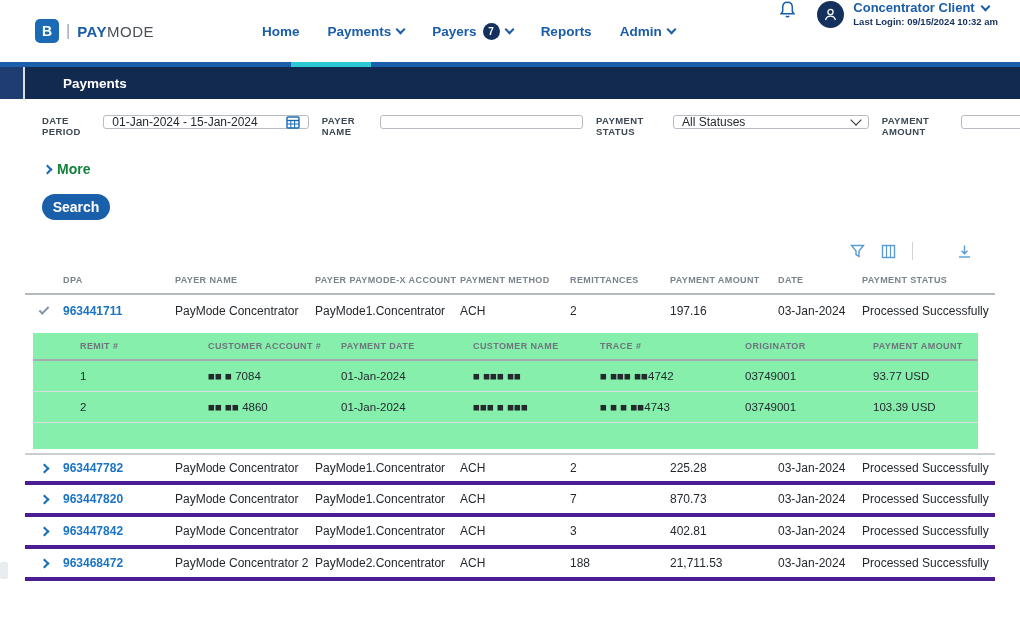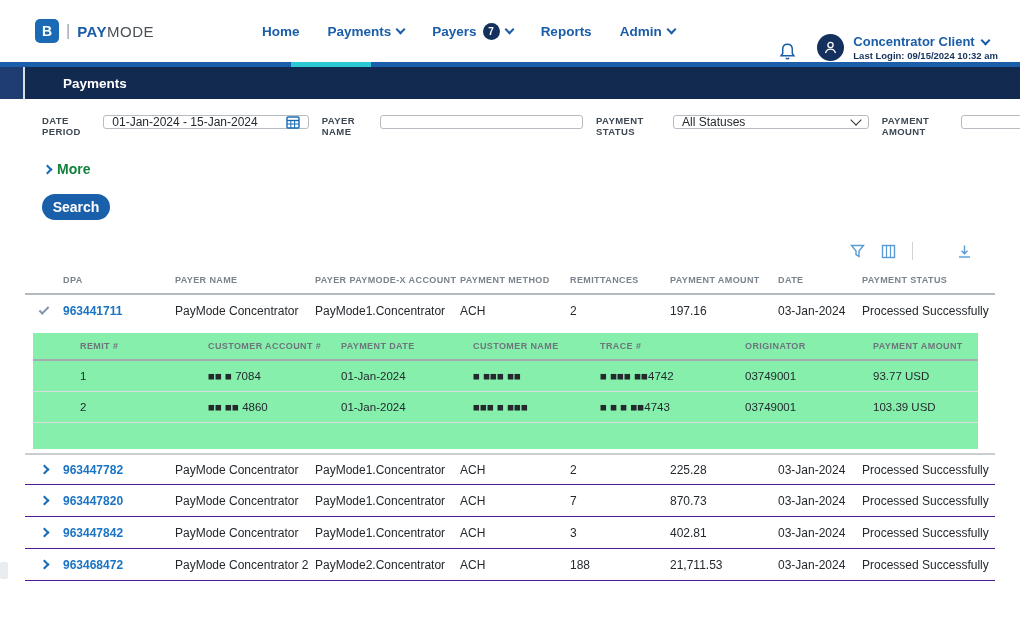--- a/index.html
+++ b/index.html
@@ -13,21 +13,21 @@
   .logo-text { font-size:15px; letter-spacing:0.5px; }
   .logo-text b { color:#1a5da8; }
   .logo-text span { color:#4a5057; }
   .mainnav { display:flex; align-items:center; gap:28px; margin-left:108px; }
   .nav-item { display:flex; align-items:center; gap:6px; color:#1a5da8; font-size:13.5px;
               font-weight:700; cursor:pointer; }
   .chev { width:7px; height:7px; border-right:2px solid #1a5da8; border-bottom:2px solid #1a5da8;
           transform:rotate(45deg); margin-top:-4px; }
   .badge { width:17px; height:17px; border-radius:50%; background:#14305c; color:#fff;
            font-size:10px; font-weight:bold; display:flex; align-items:center; justify-content:center; }
-  .top-right { position:absolute; right:22px; top:0; height:62px; display:flex; align-items:flex-end; gap:20px; }
+  .top-right { position:absolute; right:22px; top:0; height:62px; display:flex; align-items:flex-start; gap:20px; }
   .bell svg { display:block; }
   .userblock { display:flex; align-items:center; gap:9px; }
   .avatar { width:27px; height:27px; border-radius:50%; background:#14305c;
             display:flex; align-items:center; justify-content:center; }
   .user-texts { line-height:1.25; }
   .user-name { color:#1a5da8; font-size:13px; font-weight:700; display:flex; align-items:center; gap:7px; }
   .user-name .chev { border-color:#1a5da8; }
   .user-login { color:#14305c; font-size:9.5px; font-weight:700; }
   .navstrip { height:5px; background:#1b5ea9; position:relative; }
   .navstrip .active-seg { position:absolute; left:291px; width:80px; height:5px; background:#2bc9d4; }
@@ -56,21 +56,21 @@
   .toolbar { display:flex; align-items:center; justify-content:flex-end; gap:16px;
              margin:21px 48px 0 0; height:20px; }
   .tb-icon { cursor:pointer; display:flex; }
   .tb-sep { width:1px; height:18px; background:#cfd4d9; }
   .tb-gap { width:12px; }
   .table { margin:14px 25px 0 25px; }
   .trow { display:grid; grid-template-columns:38px 112px 140px 145px 110px 100px 108px 84px 1fr;
           align-items:center; }
   .thead { height:20px; border-bottom:2px solid #b5bac0; padding-bottom:16px; }
   .thead span { font-size:9px; font-weight:700; color:#7a828b; letter-spacing:0.4px; }
-  .drow { height:32px; border-bottom:1px solid #4c1d95; font-size:12px; }
+  .drow { height:32px; border-bottom:4px solid #4c1d95; font-size:12px; }
   .drow.expanded { border-bottom:none; }
   .dpa-link { color:#1a73c4; font-weight:700; cursor:pointer; text-decoration:none; }
   .expander { display:flex; align-items:center; justify-content:center; cursor:pointer; }
   .chev-right { width:7px; height:7px; border-right:2px solid #1a6ab5; border-bottom:2px solid #1a6ab5;
                 transform:rotate(-45deg); }
   .check { width:10px; height:5px; border-left:2px solid #7d96ad; border-bottom:2px solid #7d96ad;
            transform:rotate(-45deg); margin-top:-3px; }
   .subtable { margin:6px 17px 4px 8px; background:#86efac; padding-bottom:26px; }
   .srow { display:grid; grid-template-columns:128px 133px 132px 127px 145px 128px 1fr;
           padding-left:47px; align-items:center; }

